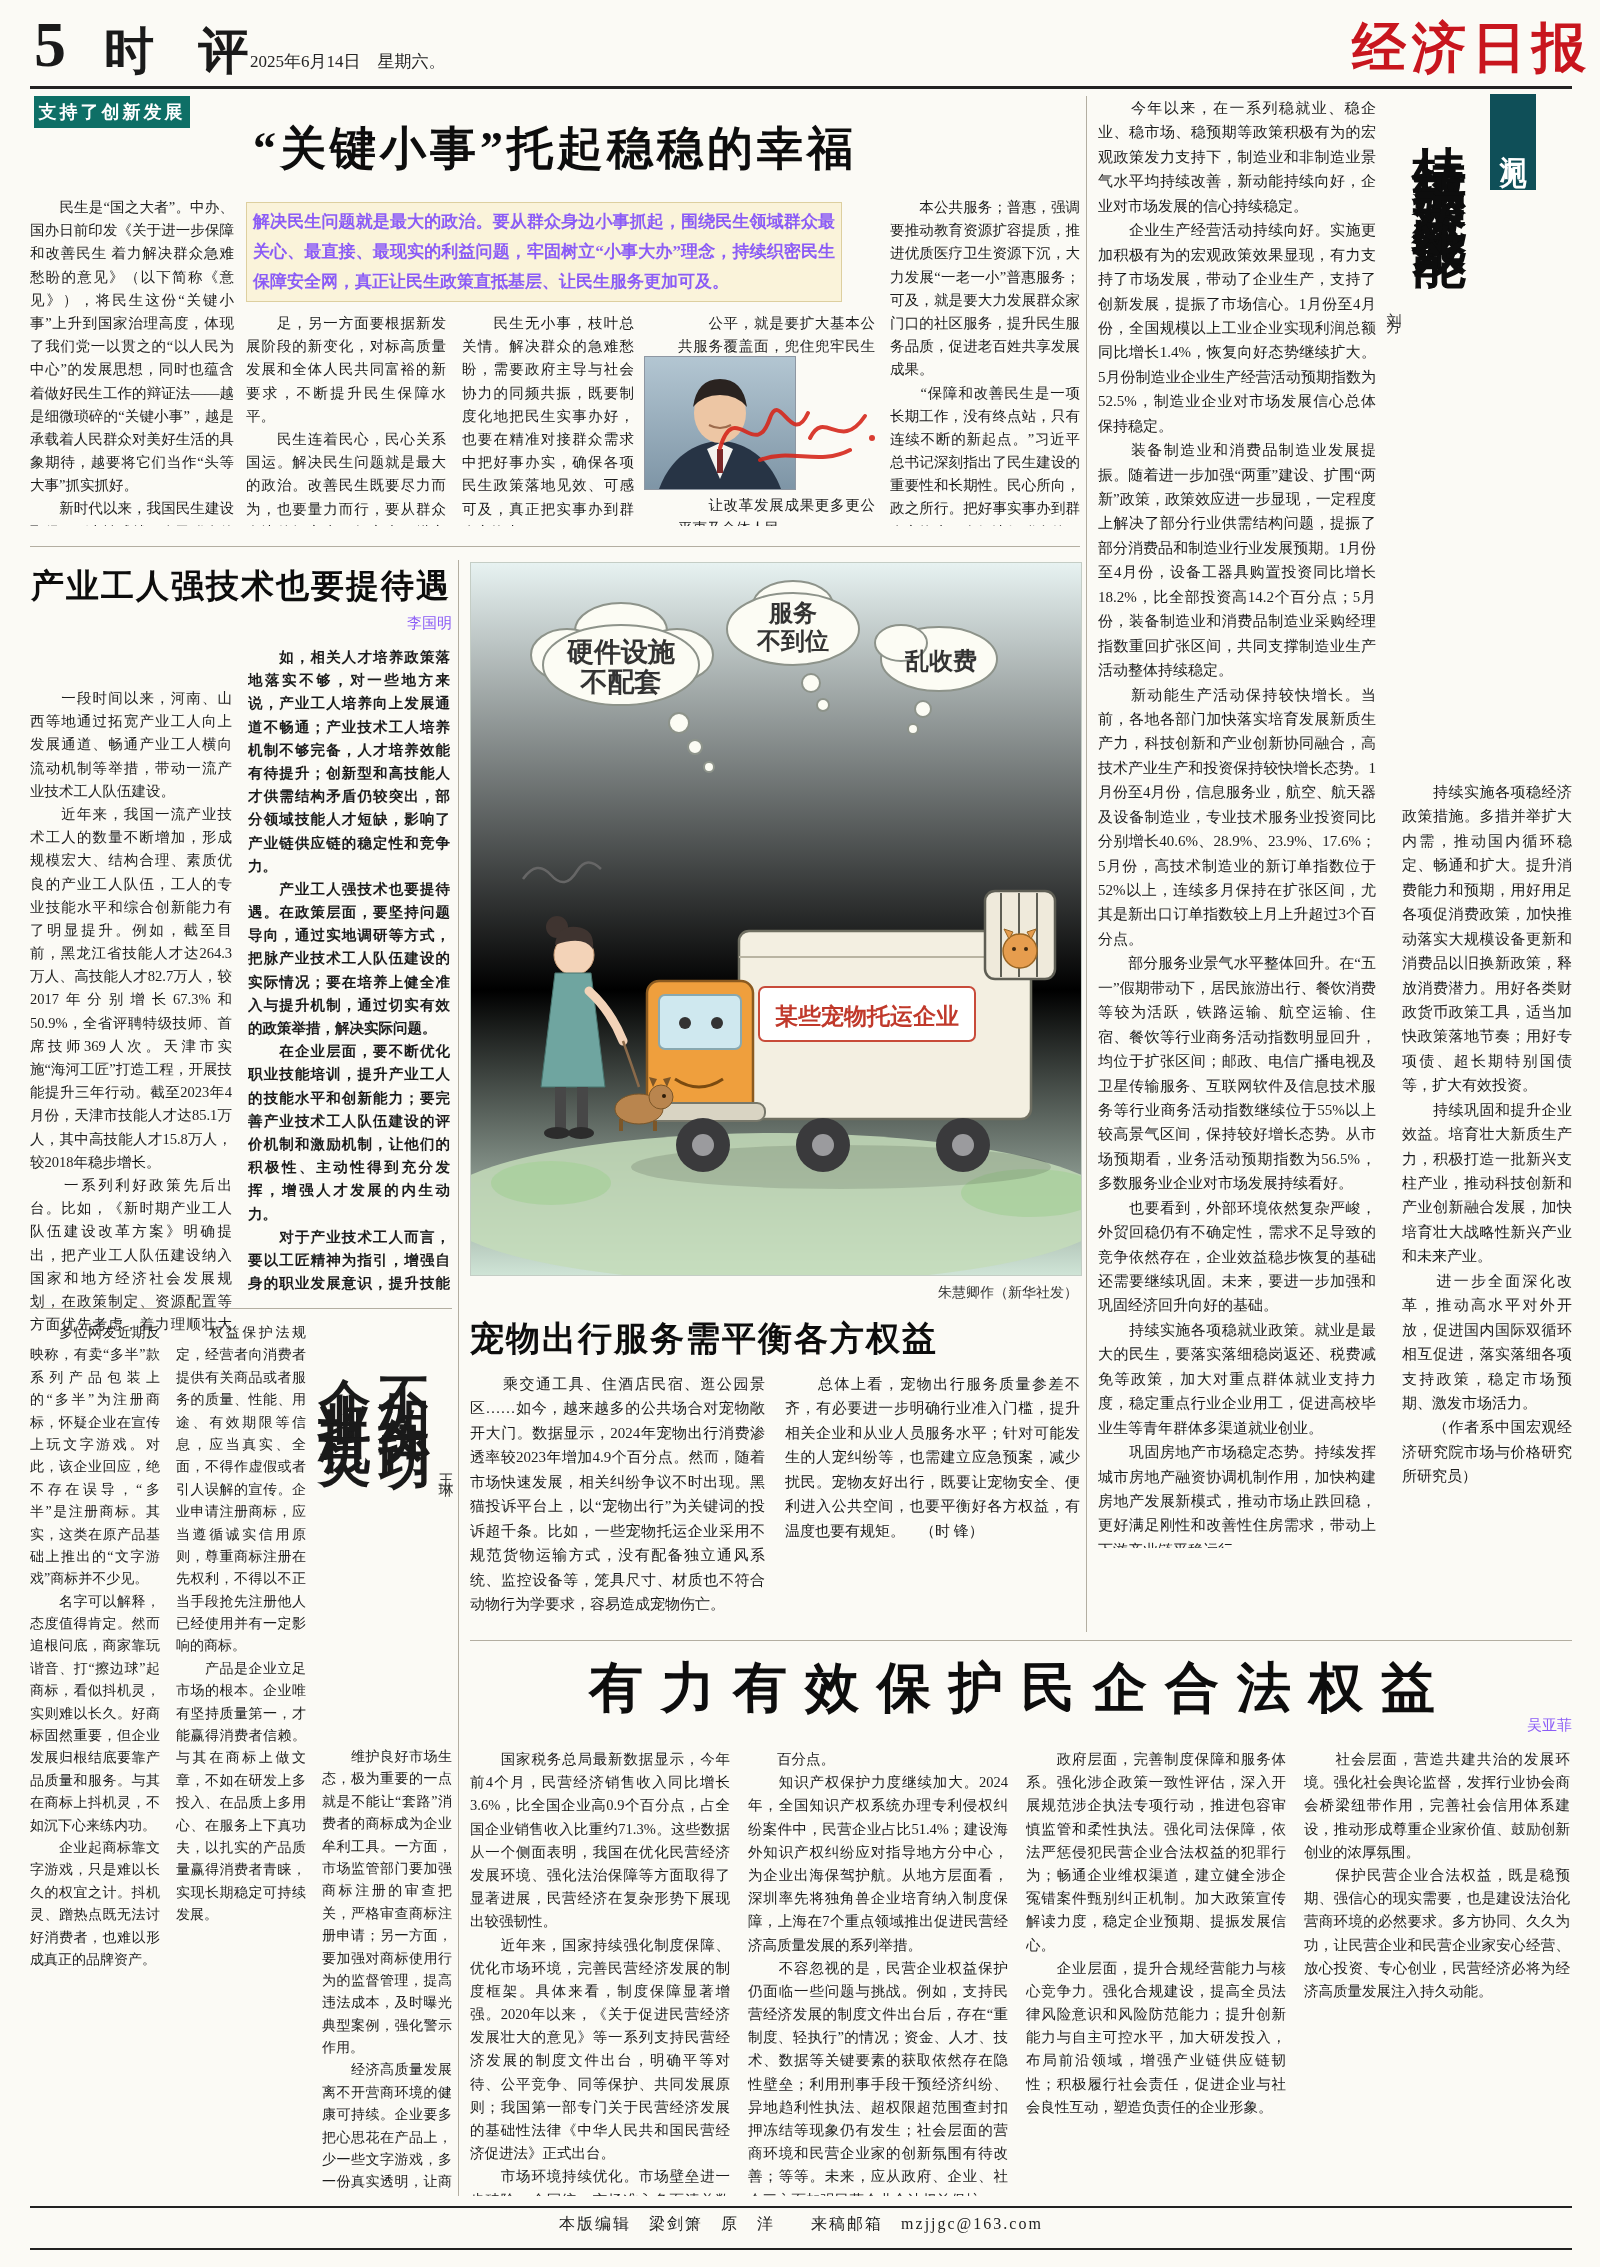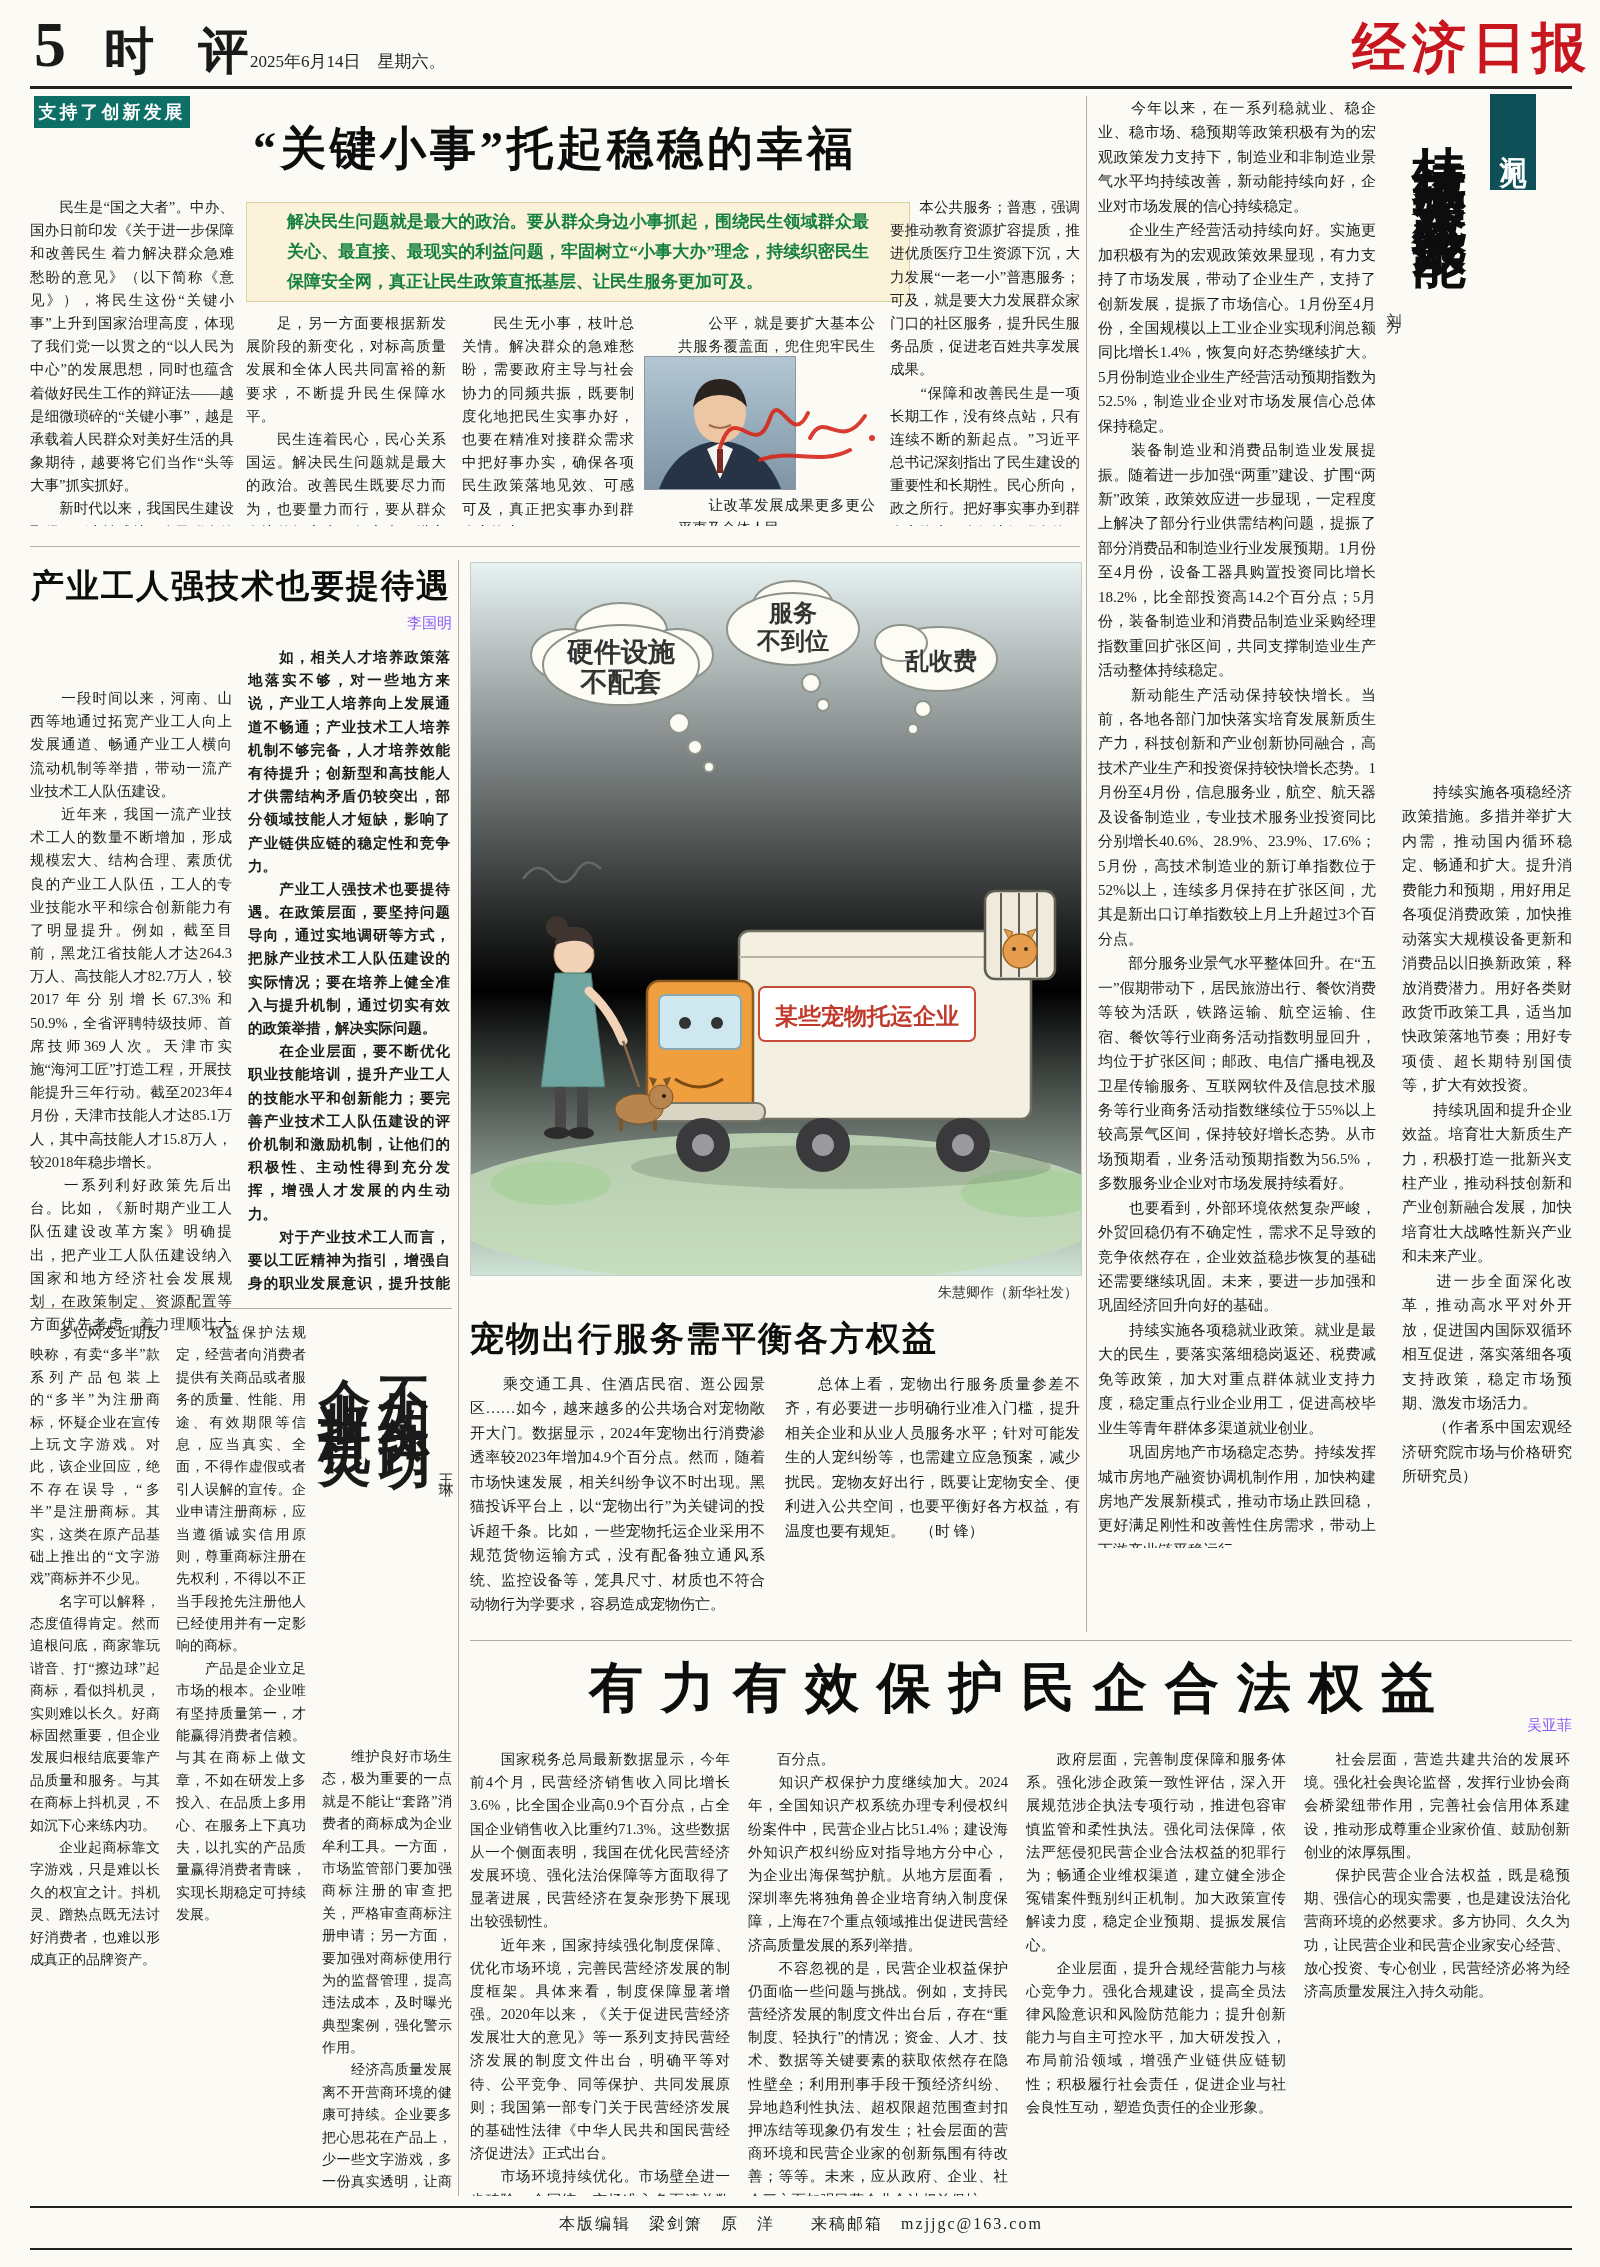--- a/index.html
+++ b/index.html
@@ -13,23 +13,23 @@
   .col-b{font-size:15px;line-height:1.63;}
   .col-sm{font-size:14px;line-height:1.6;}
   .hl{font-weight:bold;color:#0d0d0d;}
   .center{text-align:center;}
   .byline{position:absolute;text-align:right;font-size:15px;color:#8b5cf6;}
   .vert{writing-mode:vertical-rl;text-orientation:upright;}
   .badge{position:absolute;background:#0e6f66;color:#fff;display:flex;align-items:center;
          justify-content:center;font-weight:bold;letter-spacing:3px;}
   .badge2{position:absolute;background:#0f4f58;color:#fff;display:flex;align-items:center;
           justify-content:center;font-weight:bold;}
-  .introbox{position:absolute;background:#faf3da;border:1px solid #ddcf9f;padding:12px 40px;
+  .introbox{position:absolute;background:#faf3da;border:1px solid #ddcf9f;padding:12px 6px;
             font-weight:bold;font-size:17px;line-height:1.75;text-align:justify;display:flex;
-            align-items:center;color:#15803d;}
+            align-items:center;color:#8b5cf6;}
   .masthead{position:absolute;color:#c8161e;font-weight:bold;letter-spacing:6px;}
   .photo{position:absolute;border:1px solid #8e97a2;overflow:hidden;}
   .tricks-hl{position:absolute;display:flex;justify-content:space-between;}
   .tricks-hl span{writing-mode:vertical-rl;text-orientation:upright;font-size:52px;
                   font-weight:bold;letter-spacing:15px;line-height:1;}
   .credit{position:absolute;font-size:14px;color:#333;text-align:right;}
   .footer{position:absolute;font-size:16px;color:#222;text-align:center;letter-spacing:2px;}
 </style>
 </head>
 <body>

